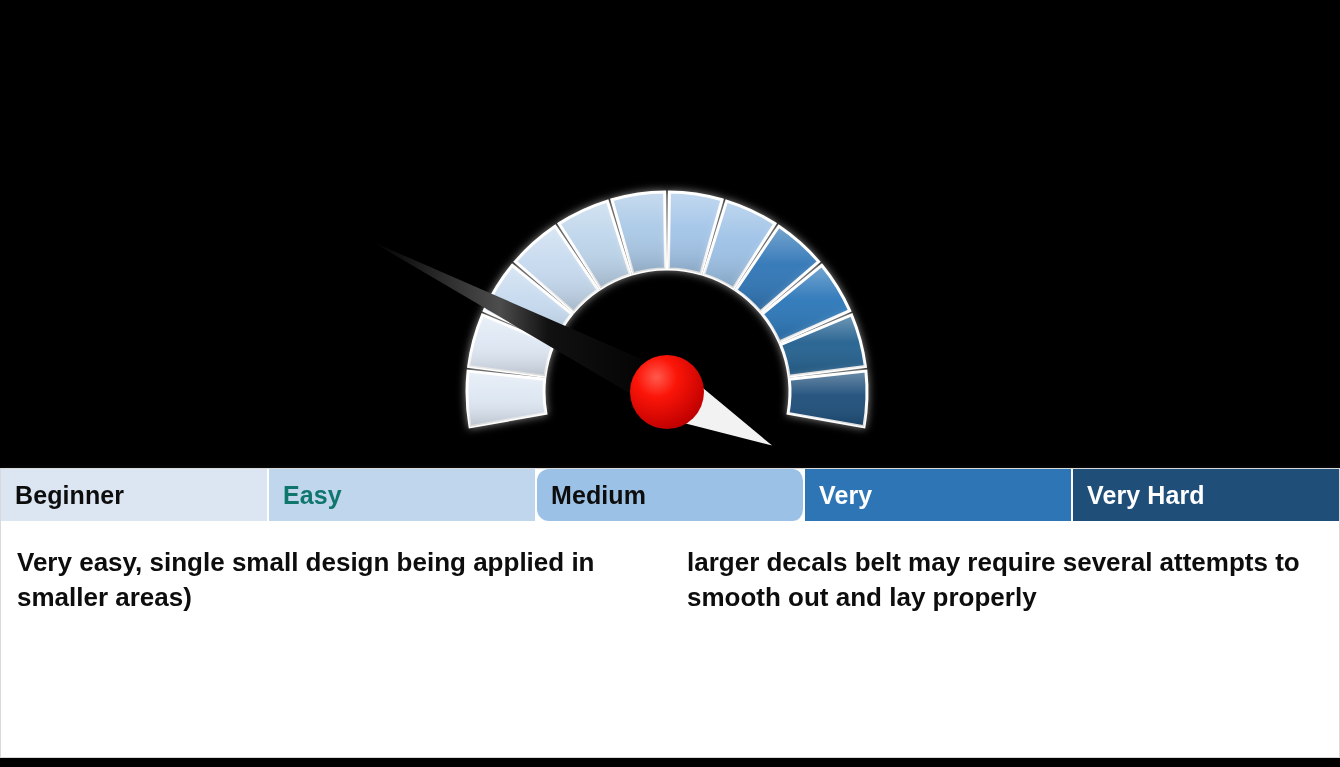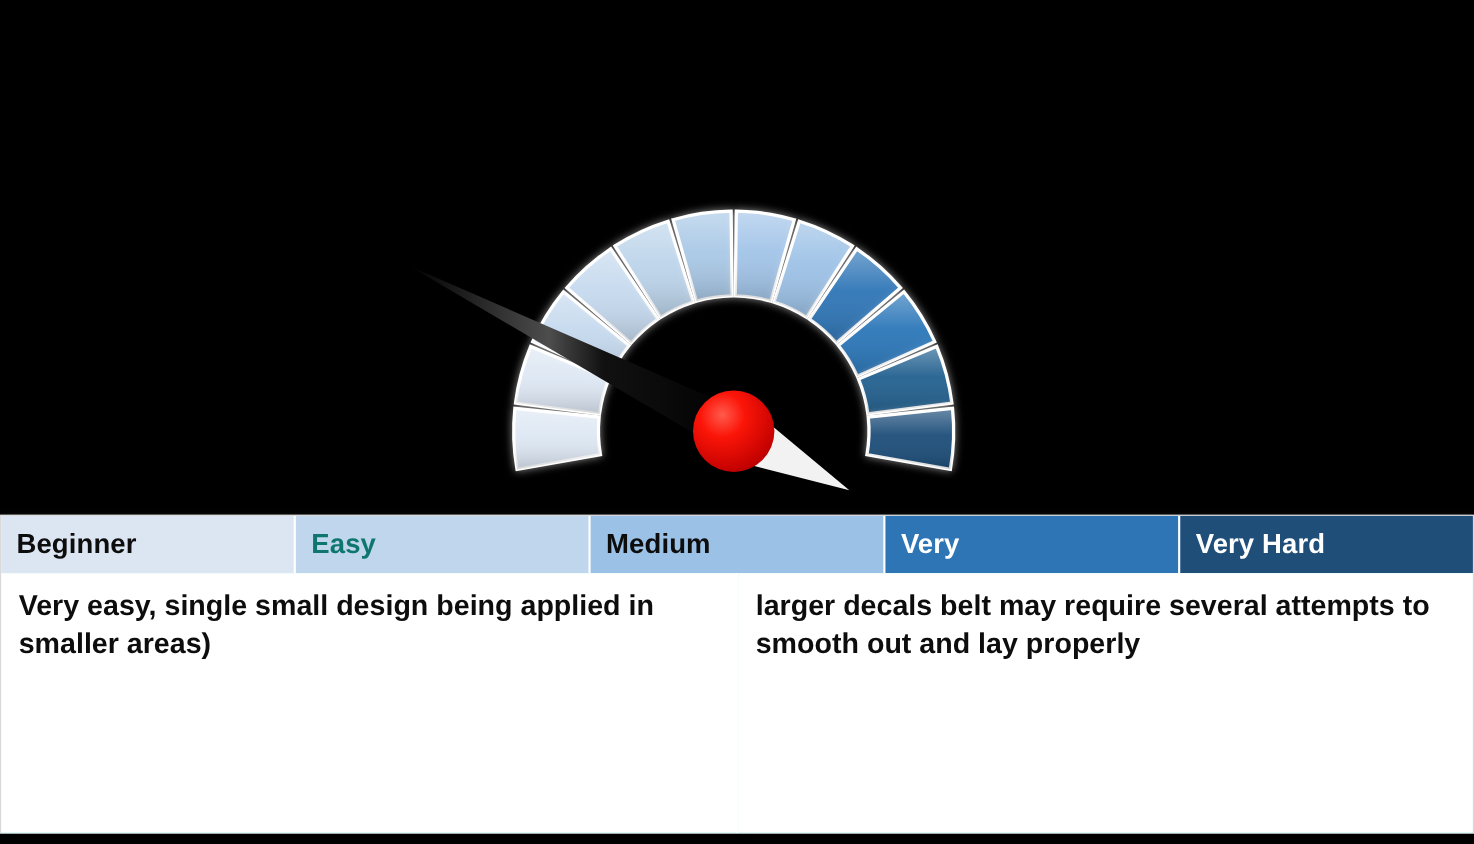--- a/index.html
+++ b/index.html
@@ -18,21 +18,21 @@
   #table-card{
     position:absolute;left:0;top:468px;width:1340px;height:290px;
     background:#ffffff;
     box-shadow:0 3px 6px rgba(255,255,255,0.25);
     border:1px solid #d9d9d9;
     box-sizing:border-box;
     display:flex;flex-direction:column;
     z-index:5;
   }
   #header-row{display:flex;height:52px;flex:0 0 52px;}
-  #body-row{display:flex;flex:1 1 auto;background:#5eead4;}
+  #body-row{display:flex;flex:1 1 auto;background:#701a75;margin-top:12px;}
 
   .hcell{
     flex:1 1 0;min-width:0;
     display:flex;align-items:center;
     padding:0 14px;
     font-size:25px;
     letter-spacing:0.1px;
     border-right:2px solid #ffffff;
     box-sizing:border-box;
     line-height:1;
@@ -116,21 +116,21 @@
       <polygon id="needle" points="371.1858339694619,241.27515408647045 658.547634765186,410.126155740733 676.6961924049267,374.50760585721207" fill="url(#needleGrad)"></polygon>
 
       <circle id="hub" cx="667" cy="392" r="37" fill="url(#hubGrad)"></circle>
     </svg>
   </div>
 
   <div id="table-card">
     <div id="header-row">
         <div class="hcell" style="background: rgb(220, 230, 242); color: rgb(13, 13, 13);">Beginner</div>
         <div class="hcell" style="background: rgb(192, 214, 236); color: #0f766e;">Easy</div>
-        <div class="hcell" style="background: rgb(155, 194, 230); color: rgb(13, 13, 13);">Medium</div>
+        <div class="hcell" style="background: rgb(155, 194, 230); color: rgb(13, 13, 13); border-radius: 12px;">Medium</div>
         <div class="hcell" style="background: rgb(46, 117, 182); color: rgb(255, 255, 255);">Very</div>
         <div class="hcell" style="background: rgb(31, 78, 121); color: rgb(255, 255, 255);">Very Hard</div>
       </div>
     <div id="body-row">
         <div class="bcell">Very easy, single small design being applied in smaller areas)</div>
         <div class="bcell">larger decals belt may require several attempts to smooth out and lay properly</div>
       </div>
   </div>
 
   <div id="bottom-strip"></div>

